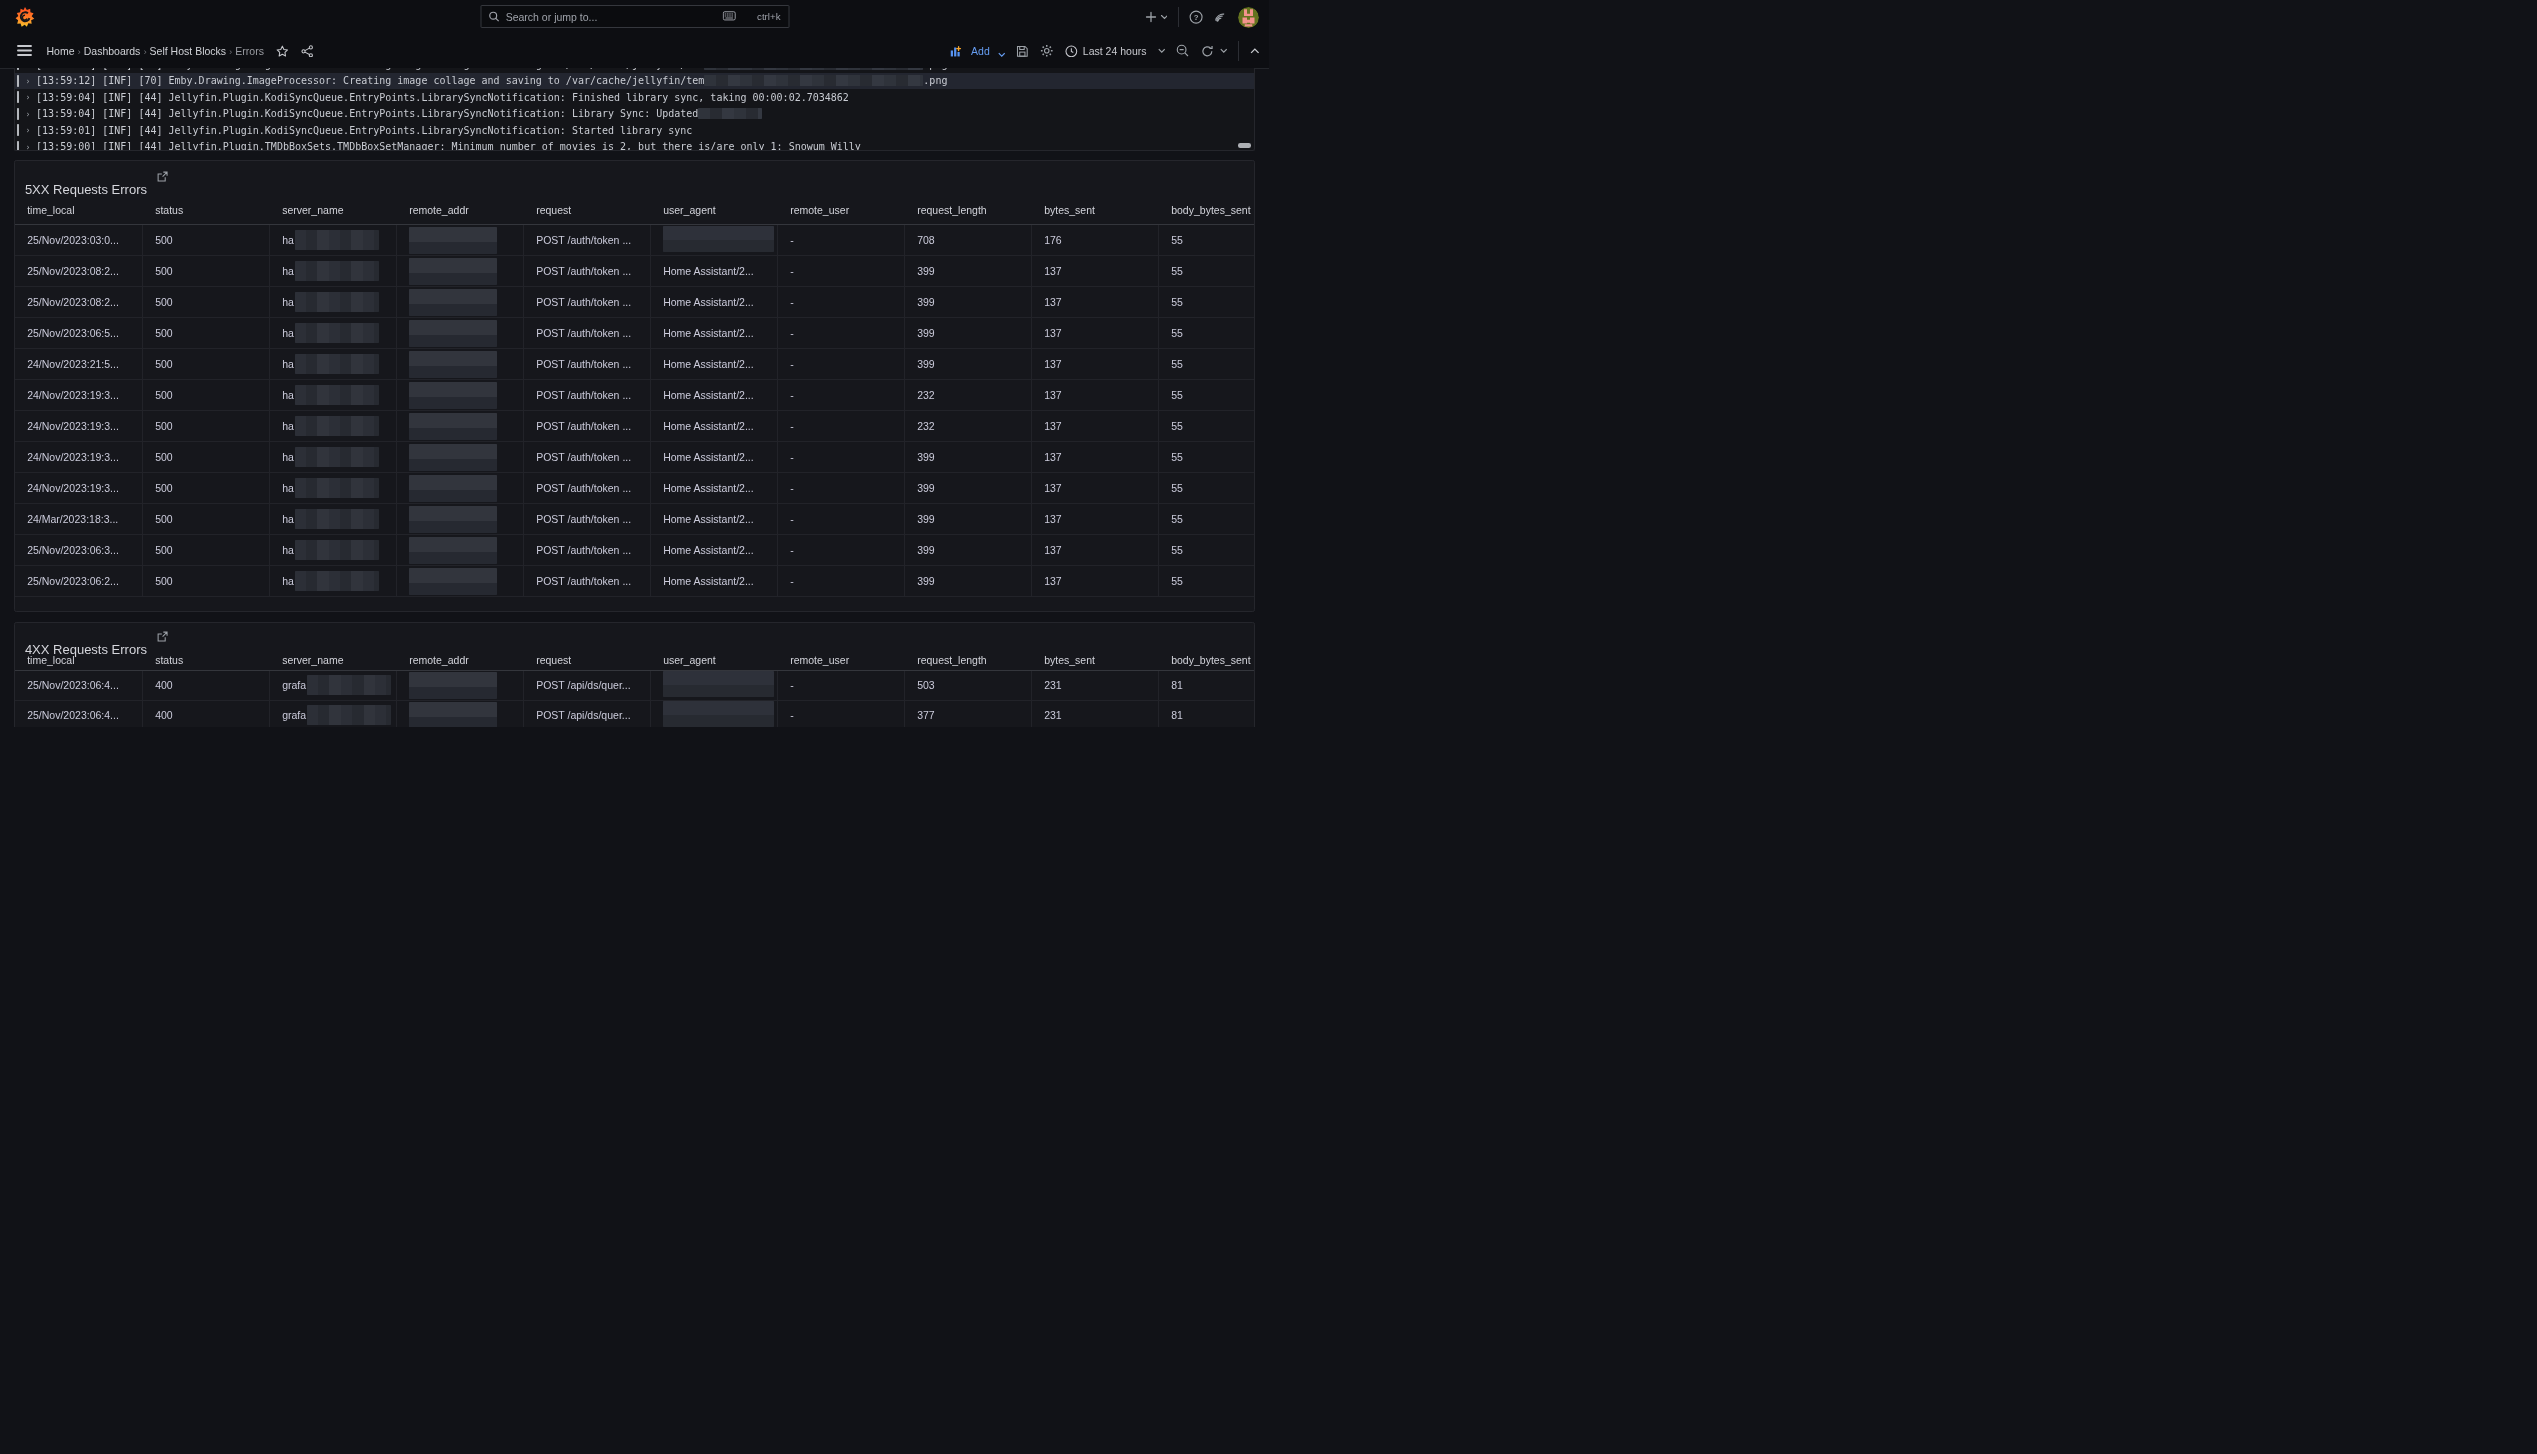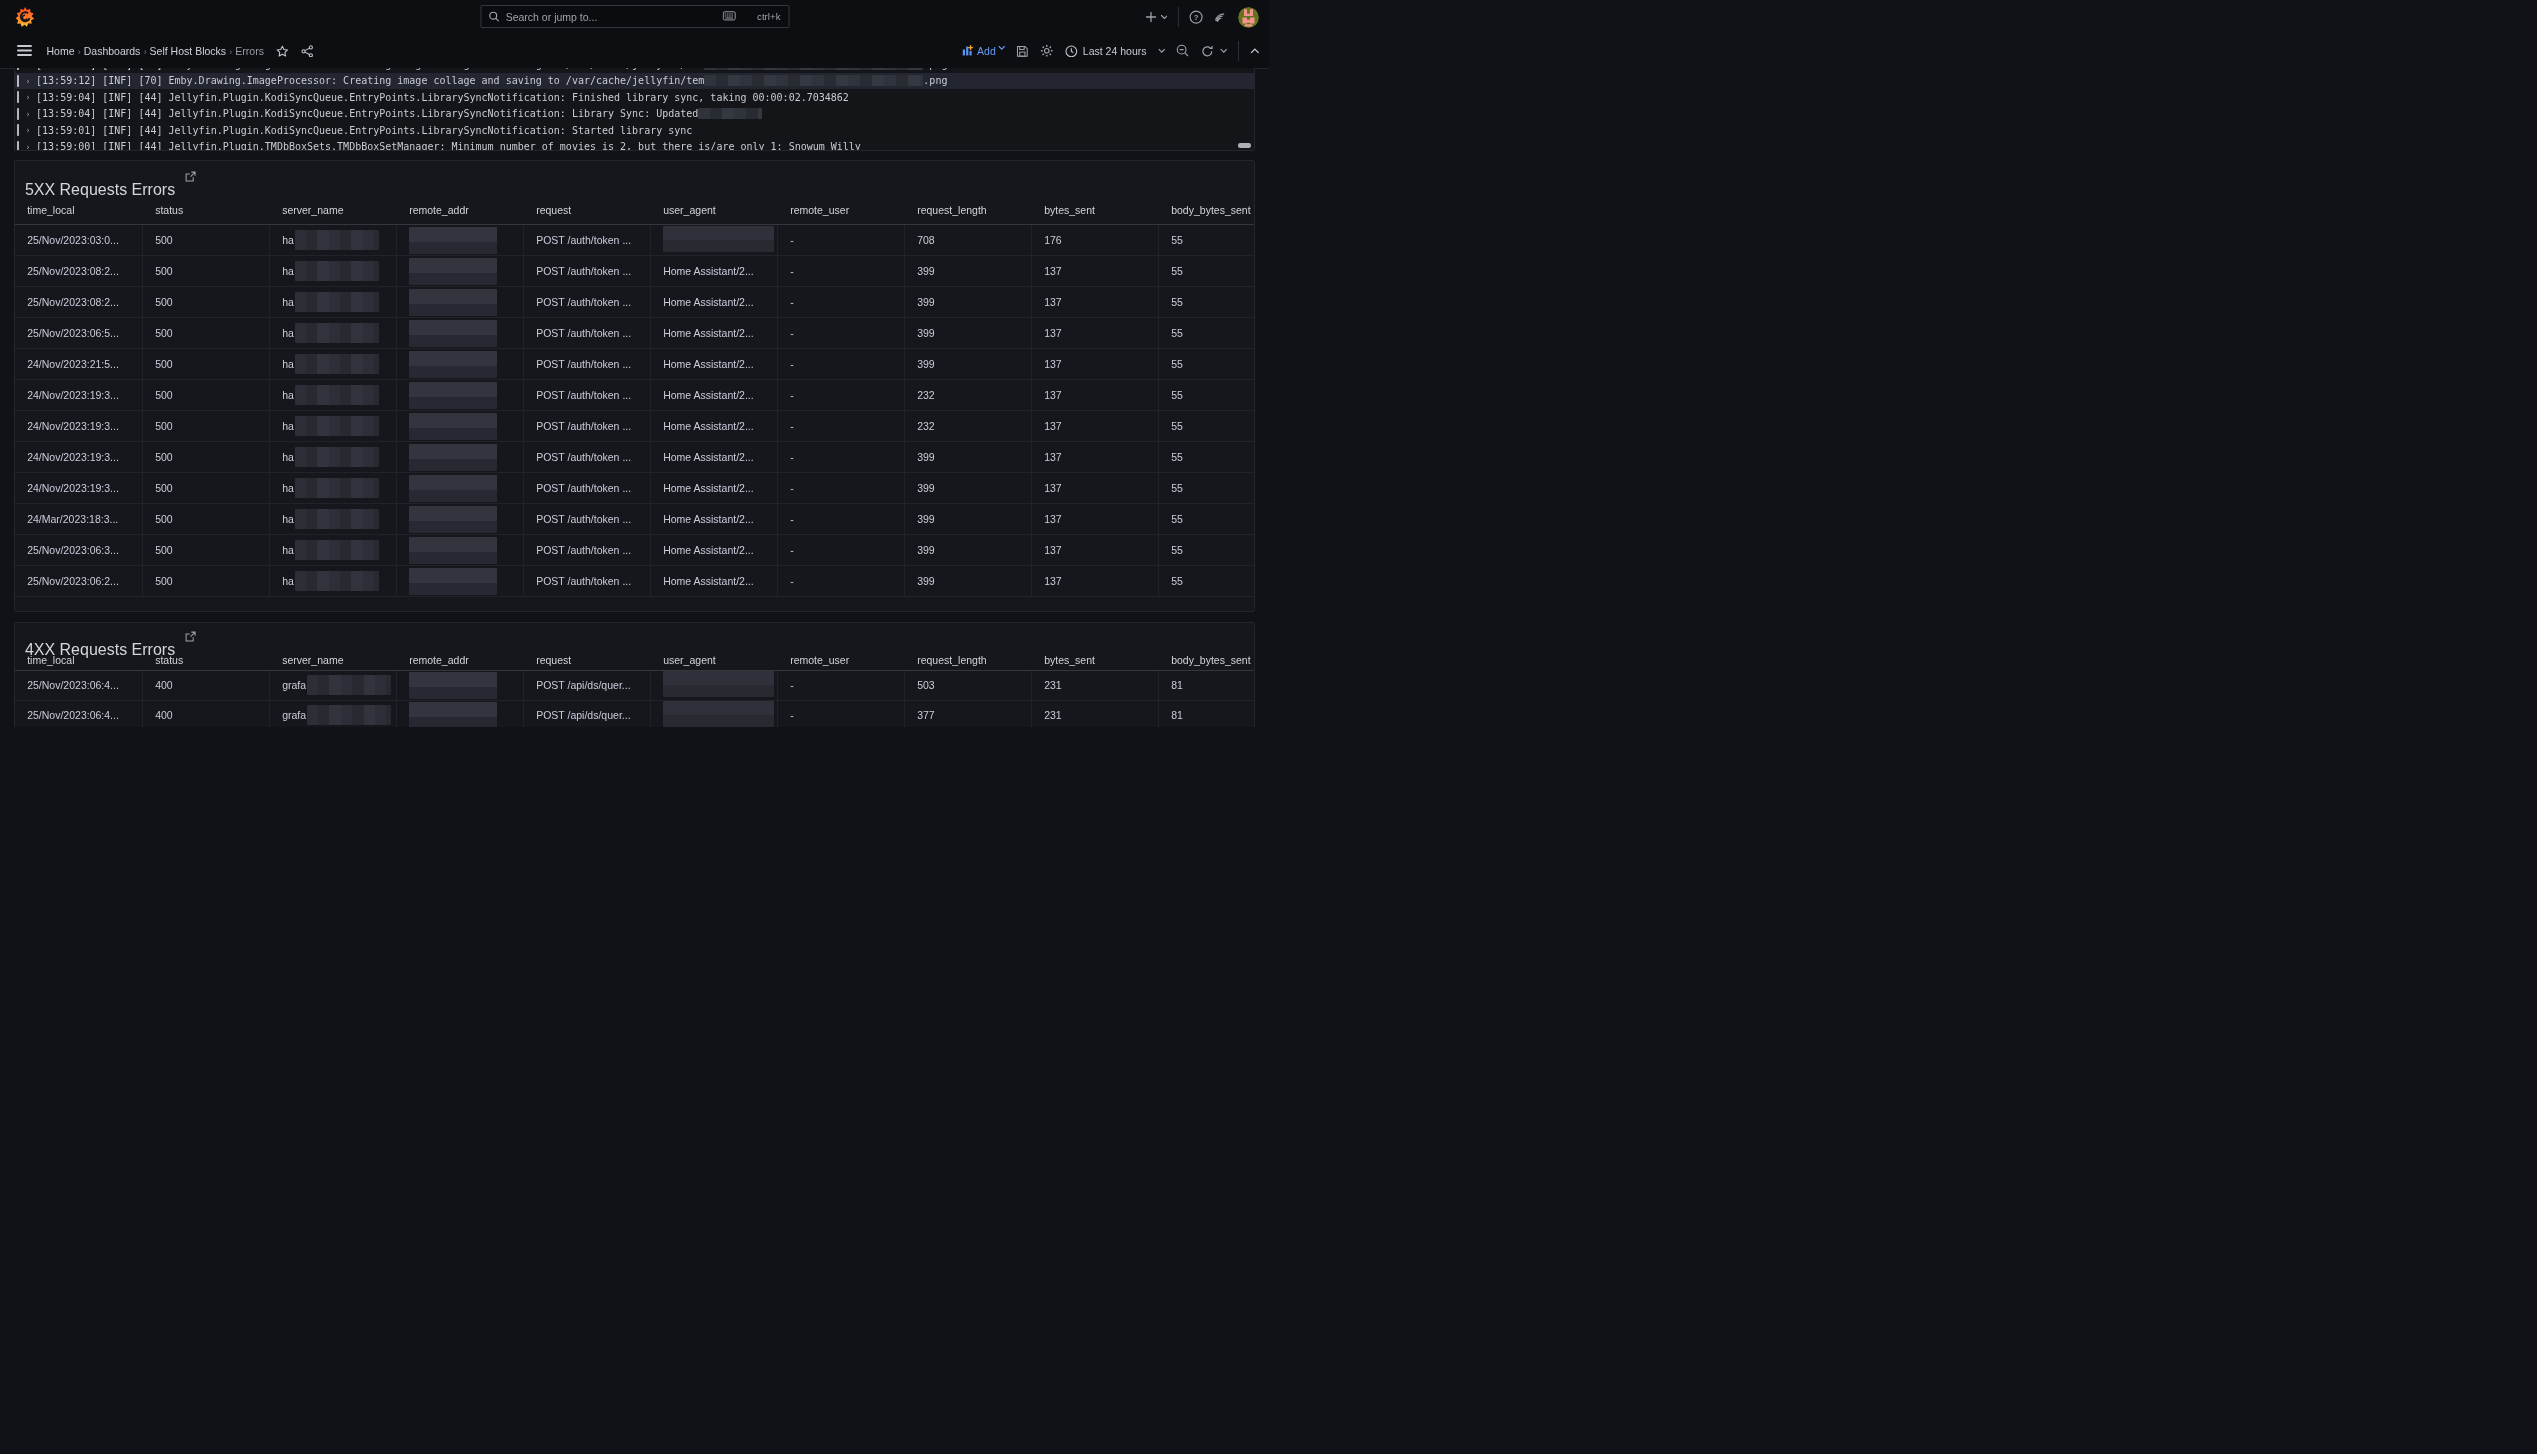--- a/index.html
+++ b/index.html
@@ -25,29 +25,29 @@
   
   .navbar{position:absolute;left:0;top:34px;width:100%;height:34px;background:#0d0e12;
           border-bottom:0.7px solid #24262b;display:flex;align-items:center;}
   .burger{margin:0 15px 0 16.5px;}
   .crumbs{display:flex;align-items:center;gap:3px;font-size:10.5px;}
   .crumb{color:#d0d2d7;cursor:pointer;white-space:nowrap;}
   .crumb.current{color:#9a9ca2;cursor:default;}
   .crumb-sep{color:#6e7076;font-size:9.7px;}
   .crumb-icons{display:flex;align-items:center;gap:12px;margin-left:12px;}
   .nav-right{position:absolute;right:9px;top:0;height:34px;display:flex;align-items:center;gap:11.2px;}
-  .add-btn{display:flex;align-items:flex-start;gap:2px;color:#669df2;font-size:10.5px;font-weight:500;cursor:pointer;}
+  .add-btn{display:flex;align-items:flex-end;gap:8px;color:#669df2;font-size:10.5px;font-weight:500;cursor:pointer;}
   .time-btn{display:flex;align-items:center;gap:5.2px;color:#c8c9cf;font-size:10.5px;cursor:pointer;}
   .refresh-group{display:flex;align-items:center;gap:6px;}
 
   
   .panel{position:absolute;left:14.2px;width:1241px;background:#16171c;border:0.7px solid #25262c;
          border-radius:2.2px;box-sizing:border-box;overflow:hidden;}
   .panel-title-row{display:flex;align-items:center;gap:9.7px;padding:6px 0 0 9.7px;height:19.5px;}
-  .panel-title{font-size:16px;font-weight:500;color:#d5d6dc;cursor:pointer;margin-top:26px;}
+  .panel-title{font-size:13px;font-weight:500;color:#d5d6dc;cursor:pointer;margin-top:26px;}
 
   
   .logpanel{top:68px;height:83px;border-top:none;border-radius:0 0 2.2px 2.2px;background:#141519;}
   .logrows{position:absolute;inset:0;overflow:hidden;}
   .logrow{height:16.5px;display:flex;align-items:center;padding-left:1.5px;
           font-family:"DejaVu Sans Mono",monospace;font-size:10px;color:#c9ccd3;white-space:nowrap;}
   .logrow[data-variant="highlight"]{background:#232630;}
   .logrow[data-variant="clip-top"]{margin-top:-12px;}
   .level-bar{width:2.2px;height:12px;background:#b4b7bd;margin-right:4.5px;border-radius:0.7px;}
   .expand{color:#9da2a8;font-size:8.2px;width:9px;margin-right:3.7px;text-align:center;cursor:pointer;}

